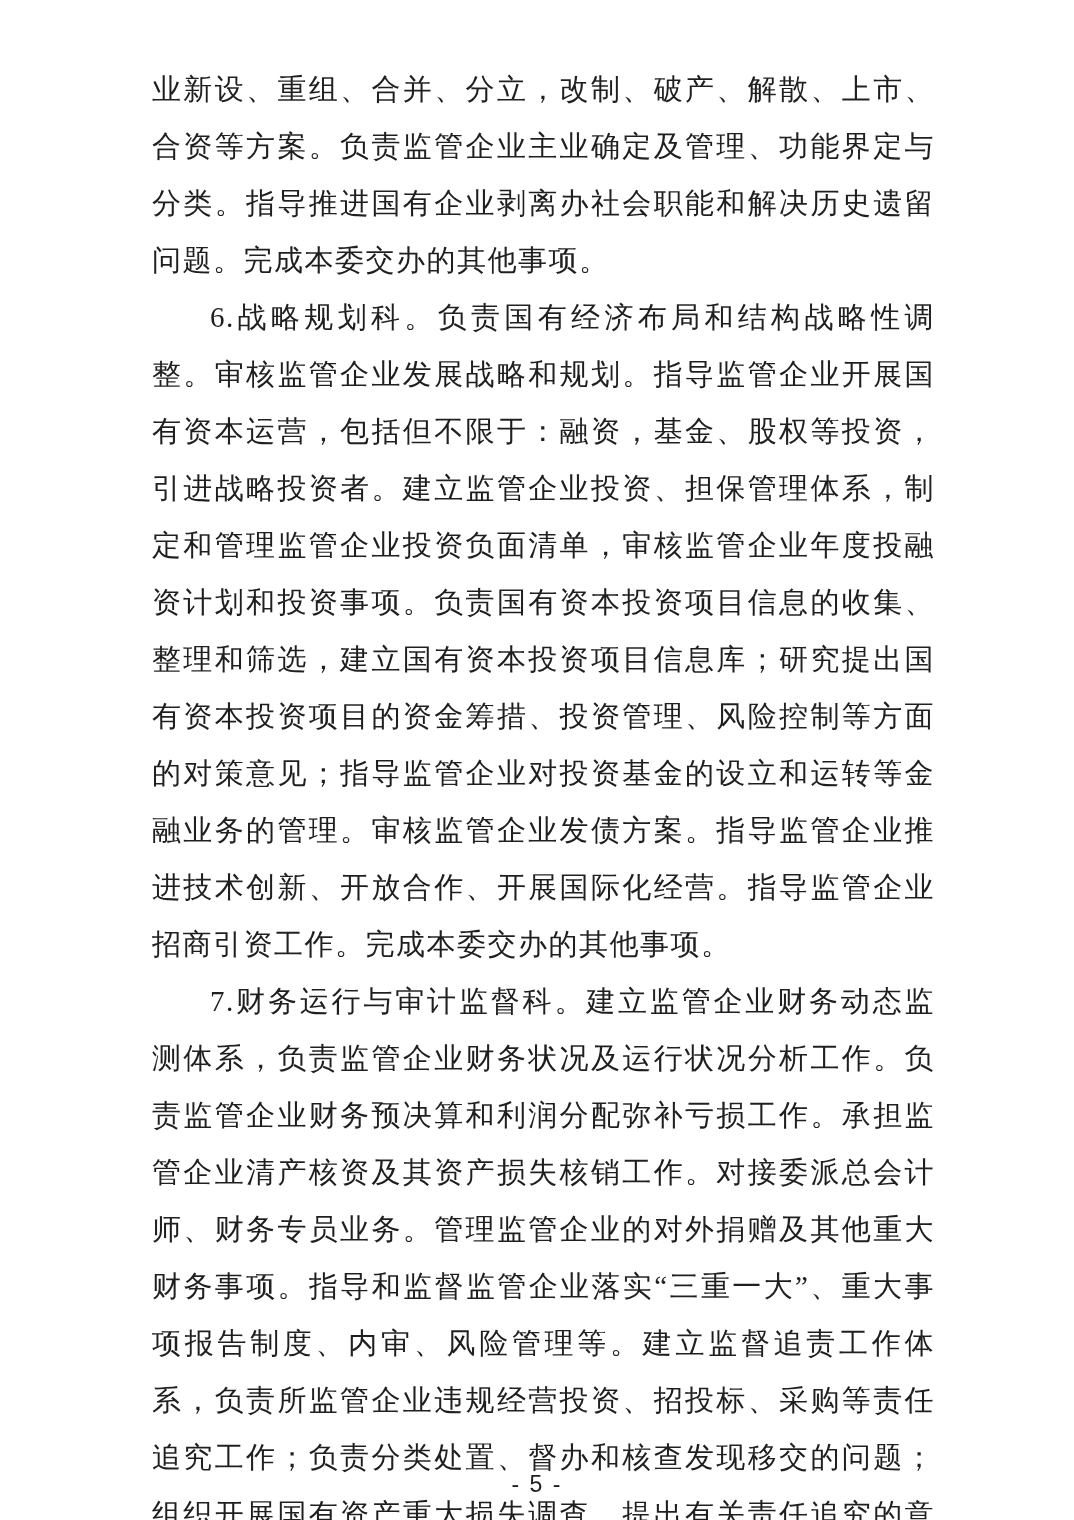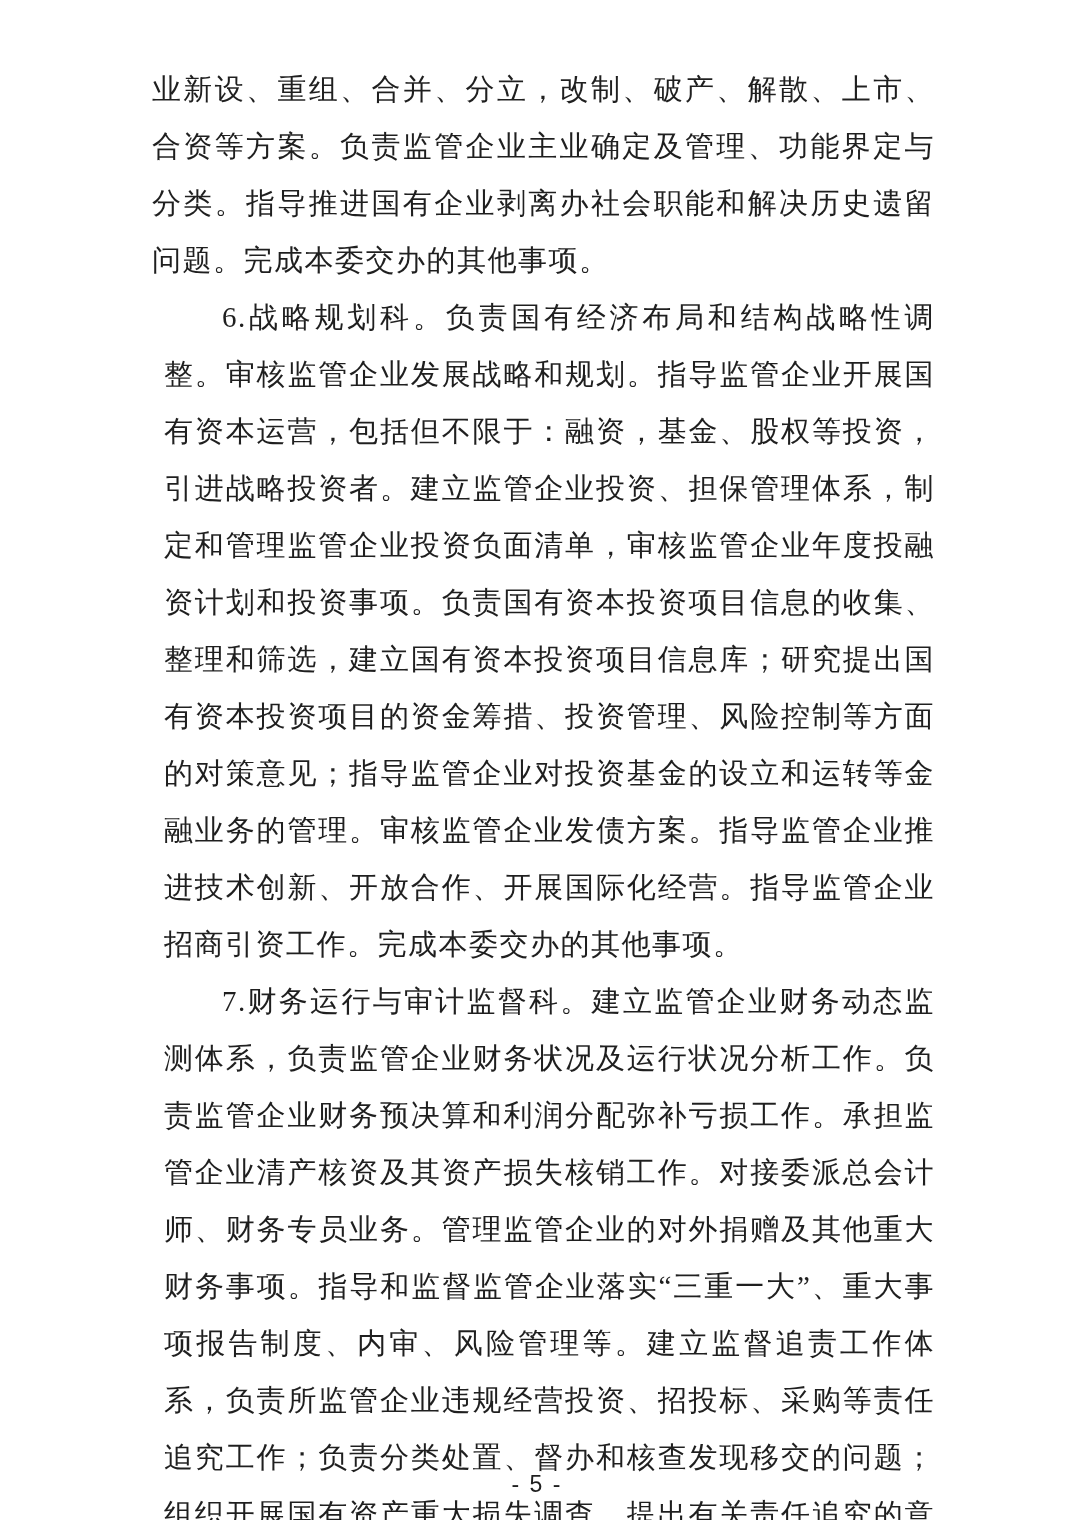--- a/index.html
+++ b/index.html
@@ -19,21 +19,20 @@
     font-size: 29px;
     line-height: 57px;
     color: #1f1f1f;
     text-align: justify;
     text-justify: inter-ideograph;
     letter-spacing: 1.5px;
     font-weight: 400;
   }
   .body-text .para.indent {
     text-indent: 2em;
-    margin-left: 12px;
   }
   .page-footer {
     position: absolute;
     left: 0;
     bottom: 22px;
     width: 100%;
     text-align: center;
   }
   .page-number {
     font-family: "Liberation Sans", "DejaVu Sans", sans-serif;

